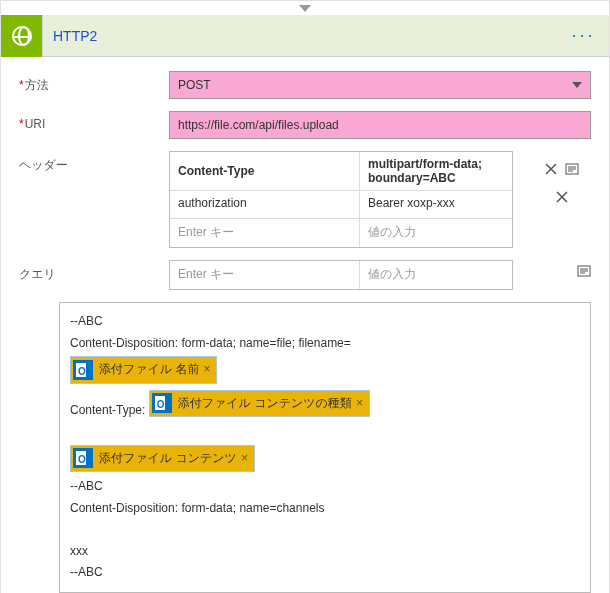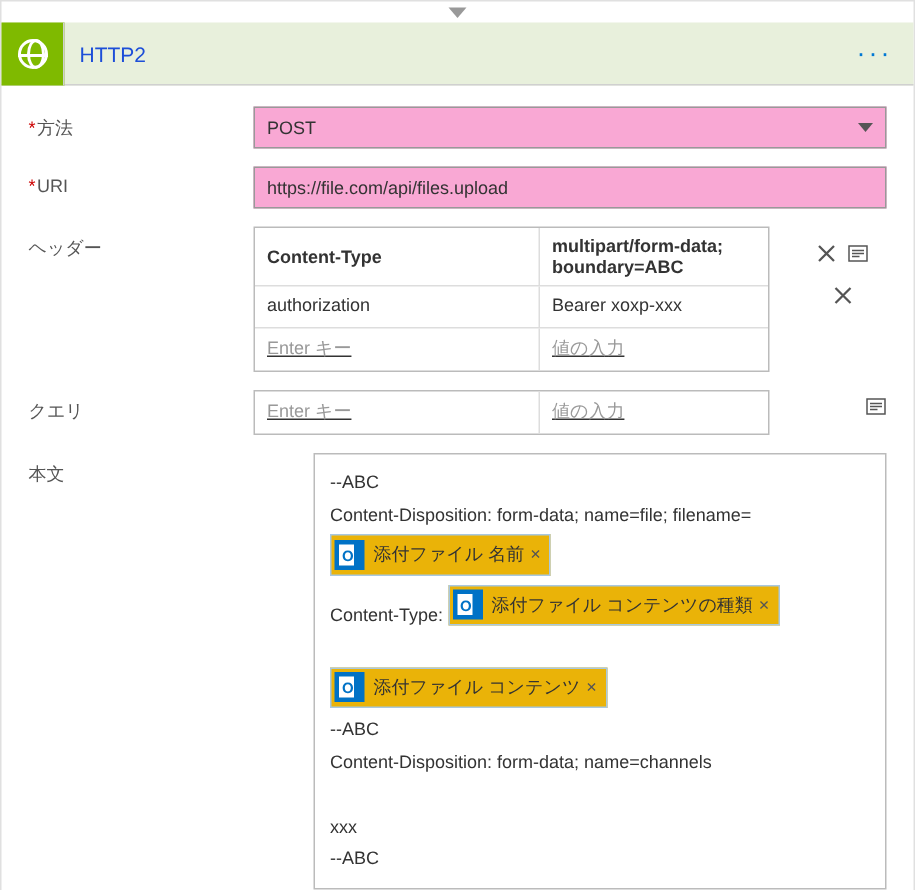--- a/index.html
+++ b/index.html
@@ -25,21 +25,21 @@
   .req::before { content:"*"; color:#c00; margin-right:1px; }
   .field { flex:1; }
   .select, .textinput {
     width:100%; height:28px; border:1px solid #999; padding:0 8px;
     background:#f9a8d4; display:flex; align-items:center; font-size:12px;
   }
   .select { justify-content:space-between; cursor:pointer; }
   .chevron { width:0; height:0; border-left:5px solid transparent; border-right:5px solid transparent; border-top:6px solid #555; }
   .table { border:1px solid #bbb; }
   .trow { display:flex; border-bottom:1px solid #ddd; min-height:28px; }
-  .trow:last-child { border-bottom:none;text-decoration:underline; }
+  .trow:last-child { border-bottom:none; }
   .tcell { padding:5px 8px; font-size:12px; }
   .tcell.key { width:190px; border-right:1px solid #ddd; }
   .tcell.val { flex:1; }
   .tall .tcell { display:flex; align-items:flex-start; flex-direction:column; justify-content:center;font-weight:bold; }
   .placeholder { color:#999; }
   .actions { width:58px; display:flex; align-items:center; justify-content:flex-end; gap:8px; padding-top:4px; }
   .actions .xicon, .actions .codeicon { cursor:pointer; color:#555; font-size:14px; }
   .xicon svg, .codeicon svg { display:block; }
   .bodybox { border:1px solid #bbb; padding:8px 10px; line-height:1.8;margin-left:40px; }
   .token {
@@ -151,21 +151,20 @@
         <span class="codeicon">
           <svg width="14" height="14" viewBox="0 0 14 14">
               <rect x="1" y="2" width="12" height="10" fill="none" stroke="#555"></rect>
               <path d="M3 5h8M3 7h8M3 9h5" stroke="#555"></path>
             </svg>
         </span>
       </div>
     </div>
 
     <div class="row">
-      <div class="label">本文</div>
       <div class="field">
         <div class="bodybox">
           <div>--ABC</div>
           <div>Content-Disposition: form-data; name=file; filename=</div>
           <div>
             <span class="token">
               <span class="ticon"></span>
               <span>添付ファイル 名前</span>
               <span class="tx">×</span>
             </span>

